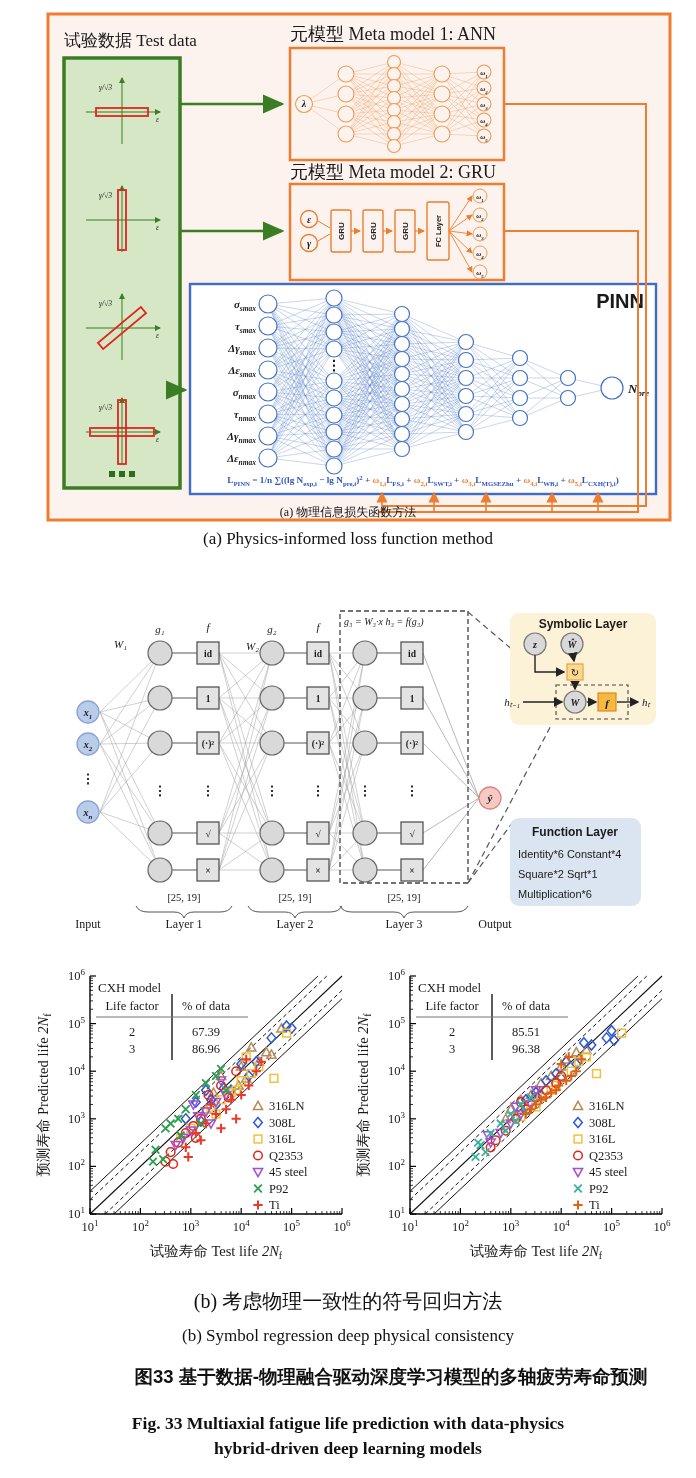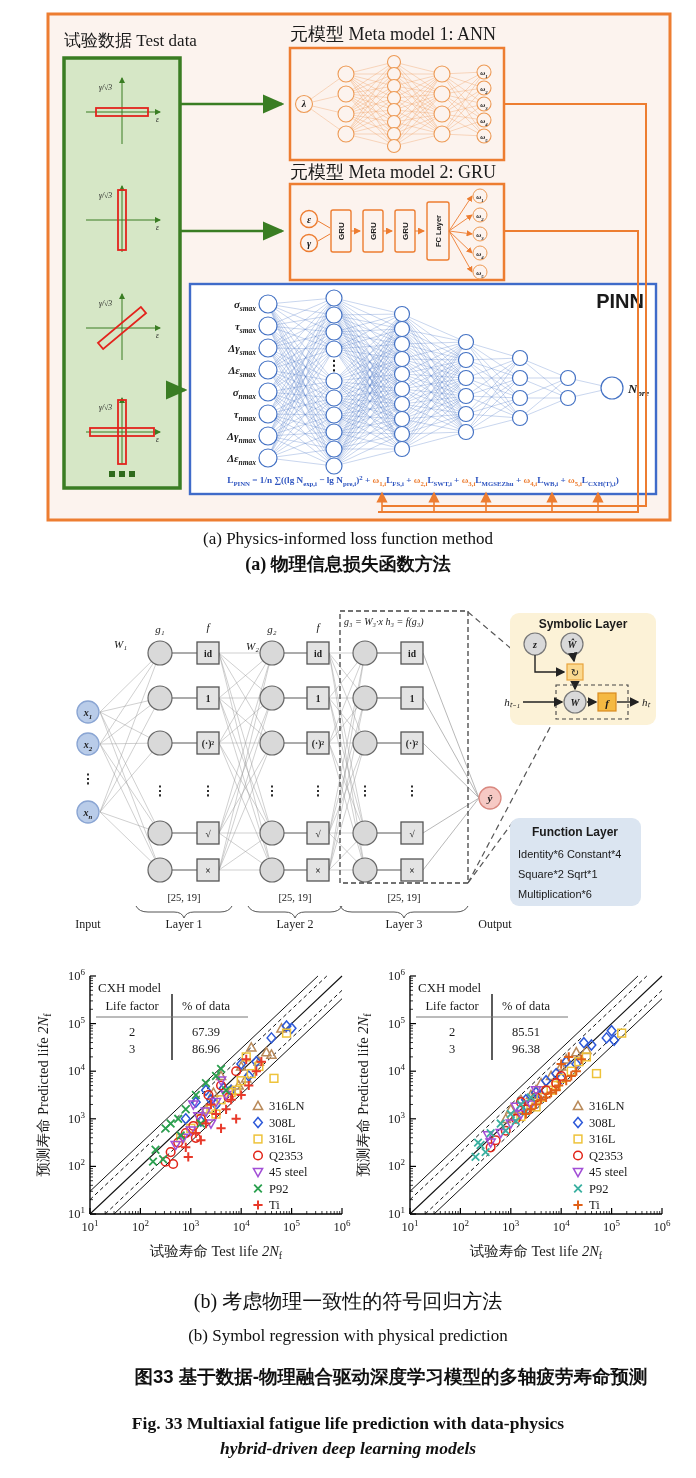--- a/index.html
+++ b/index.html
@@ -567,21 +567,21 @@
   <path d="M458,219 H592 V500 H332" fill="none" stroke="#ed7d31" stroke-width="2"></path>
   <g id="lossArrows">
       <line x1="336" y1="500" x2="336" y2="481" stroke="#ed7d31" stroke-width="1.6" marker-end="url(#mOr)"></line>
       <line x1="388" y1="500" x2="388" y2="481" stroke="#ed7d31" stroke-width="1.6" marker-end="url(#mOr)"></line>
       <line x1="440" y1="500" x2="440" y2="481" stroke="#ed7d31" stroke-width="1.6" marker-end="url(#mOr)"></line>
       <line x1="506" y1="500" x2="506" y2="481" stroke="#ed7d31" stroke-width="1.6" marker-end="url(#mOr)"></line>
       <line x1="552" y1="500" x2="552" y2="481" stroke="#ed7d31" stroke-width="1.6" marker-end="url(#mOr)"></line>
     </g>
 </svg>
 
-<div class="cap" style="top:552px;font-size:18px;font-weight:bold;">(a) 物理信息损失函数方法</div>
+<div class="cap" style="top:504px;font-size:12px;">(a) 物理信息损失函数方法</div>
 <div class="cap" style="top:529px;font-size:17px;">(a) Physics-informed loss function method</div>
 
 <svg id="svgB" class="abs" style="left:18px;top:606px;" width="660" height="352" viewBox="0 0 660 352">
   <defs>
     <marker id="mBk" markerWidth="7" markerHeight="7" refX="6" refY="3.5" orient="auto">
         <path d="M0,0 L7,3.5 L0,7 Z" fill="#222"></path>
       </marker>
   </defs>
 
   <g id="symNet">
@@ -1614,16 +1614,16 @@
     <text x="235" y="228.5" font-size="12.5" text-anchor="start">P92</text>
     <g transform="translate(224,241)" stroke="#e06018" fill="none" stroke-width="1.5">
       <path d="M0,-4.6 V4.6 M-4.6,0 H4.6" stroke-width="2"></path>
     </g>
     <text x="235" y="245" font-size="12.5" text-anchor="start">Ti</text>
     <text x="182" y="292" font-size="14.5" text-anchor="middle"><tspan>试验寿命 Test life </tspan><tspan font-style="italic">2N</tspan><tspan dy="3" font-size="10">f</tspan></text>
     <text x="14" y="131" font-size="14.5" text-anchor="middle" transform="rotate(-90 14 131)"><tspan>预测寿命 Predicted life </tspan><tspan font-style="italic">2N</tspan><tspan dy="3" font-size="10">f</tspan></text>
   </svg>
 
 <div class="cap" style="top:1288px;font-size:20px;">(b) 考虑物理一致性的符号回归方法</div>
-<div class="cap" style="top:1326px;font-size:17px;">(b) Symbol regression with physical prediction</div>
+<div class="cap" style="top:1326px;font-size:17px;">(b) Symbol regression deep physical consistency</div>
 <div class="cap cjk-title" style="top:1364px;font-size:18.5px;padding-left:43px;">图33  基于数据-物理融合驱动深度学习模型的多轴疲劳寿命预测</div>
 <div class="cap b" style="top:1413px;font-size:17.5px;">Fig. 33   Multiaxial fatigue life prediction with data-physics</div>
-<div class="cap b" style="top:1438px;font-size:17.5px;font-style:italic;">hybrid-driven deep learning models</div>
+<div class="cap b" style="top:1438px;font-size:17.5px;">hybrid-driven deep learning models</div>
 
 </body></html>

